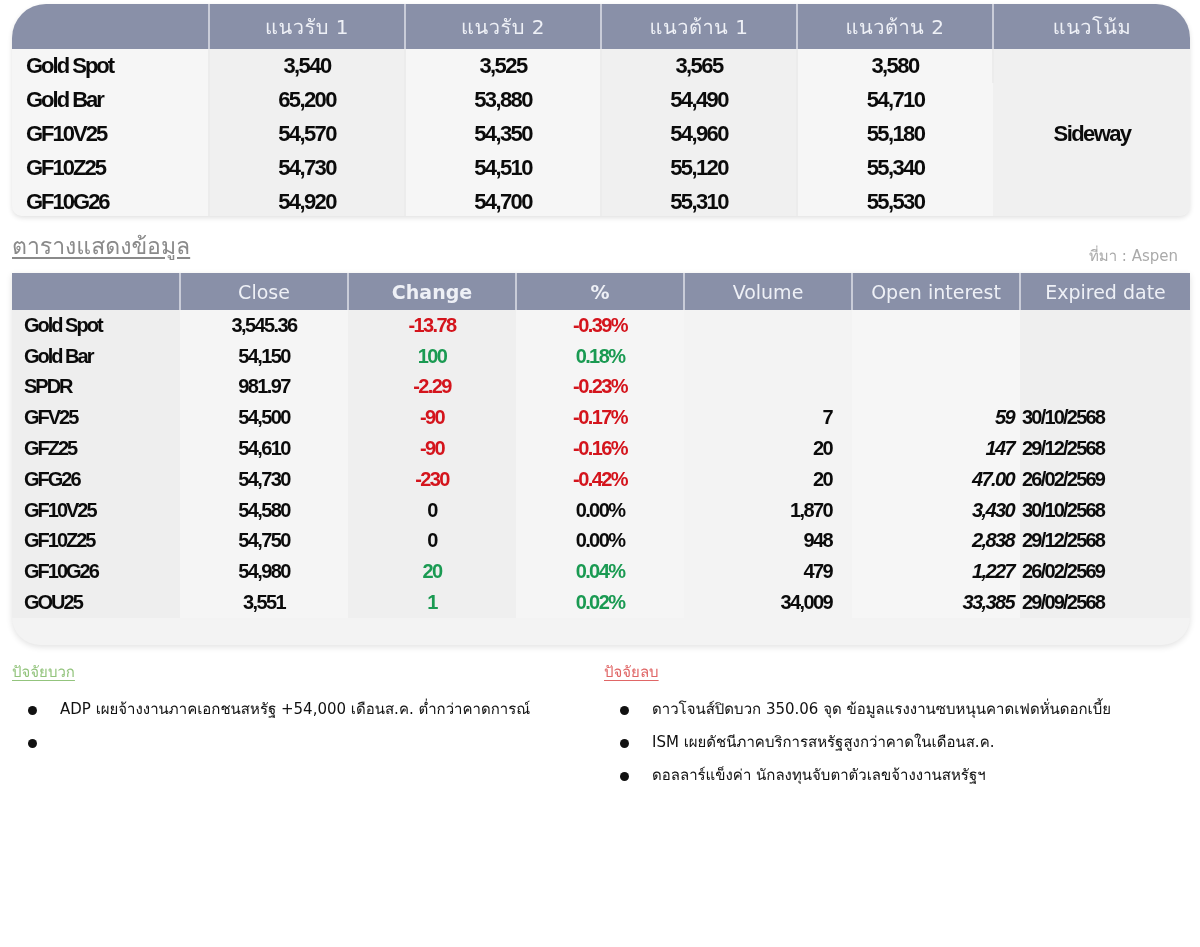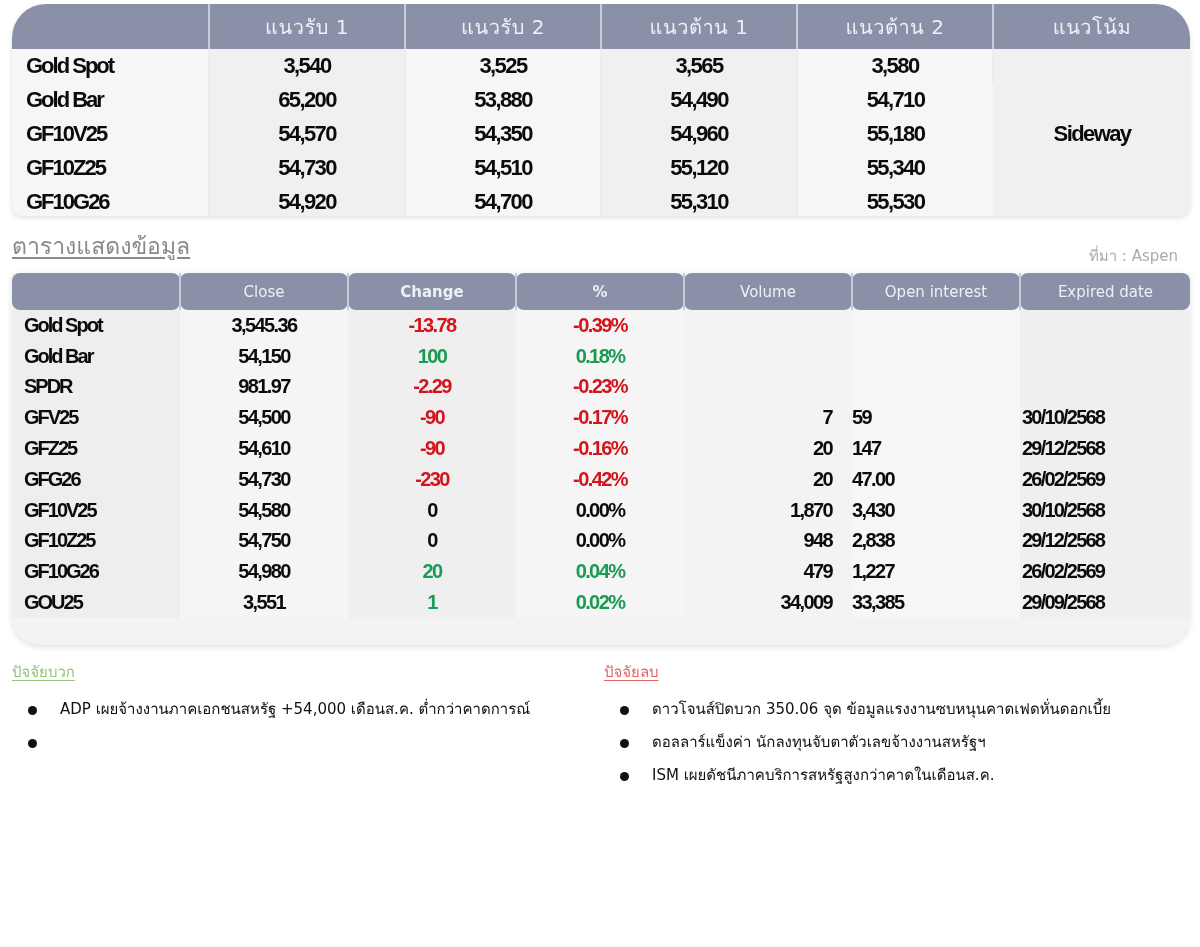--- a/index.html
+++ b/index.html
@@ -53,34 +53,33 @@
   .data-table {
     position: absolute; left: 12px; top: 273px; width: 1178px; height: 372px;
     border-radius: 0 0 28px 28px;
     overflow: hidden;
     background: #f3f3f3;
     box-shadow: 0 2px 6px rgba(0,0,0,0.12);
   }
   .data-table table { border-collapse: collapse; width: 100%; }
   .data-table th {
     background: #8990a8; color: #eef0f6; font-weight: normal;
-    font-family: "DejaVu Sans", sans-serif; font-size: 15px; height: 37px;
+    font-family: "DejaVu Sans", sans-serif; font-size: 19px; height: 37px;
     border-right: 2px solid #c9ccd8;
-    border-radius: 8px;
   }
   .data-table th.bold { font-weight: bold; }
   .data-table th:last-child { border-right: none; }
   .data-table td {
     font-weight: bold; font-size: 20px; height: 30.8px;
     letter-spacing: -1.6px; color: #0b0b0b; text-align: center;
   }
   .data-table td.name { text-align: left; padding-left: 12px; letter-spacing: -2px; }
   .data-table td.right { text-align: right; padding-right: 20px; }
   .data-table td.date { text-align: left; padding-left: 2px; letter-spacing: -1.8px; }
-  .data-table td.oi { text-align: left; padding-right: 6px; }
+  .data-table td.oi { text-align: right; padding-right: 6px; font-style: italic; }
   .data-table col.d0 { width: 168px; }
   .data-table col.d1 { width: 168px; }
   .data-table col.d2 { width: 168px; }
   .data-table col.d3 { width: 168px; }
   .data-table col.d4 { width: 168px; }
   .data-table col.d5 { width: 168px; }
   .data-table col.d6 { width: 170px; }
   .data-table tbody td:nth-child(1) { background: #eeeeee; }
   .data-table tbody td:nth-child(2) { background: #f5f5f5; }
   .data-table tbody td:nth-child(3) { background: #efefef; }
@@ -302,16 +301,16 @@
   <ul class="factor-list">
     <li><span class="bullet"></span><span>ADP เผยจ้างงานภาคเอกชนสหรัฐ +54,000 เดือนส.ค. ต่ำกว่าคาดการณ์</span></li>
     <li><span class="bullet"></span></li>
   </ul>
 </div>
 
 <div class="factor-col right">
   <div class="factor-title negative">ปัจจัยลบ</div>
   <ul class="factor-list">
     <li><span class="bullet"></span><span>ดาวโจนส์ปิดบวก 350.06 จุด ข้อมูลแรงงานซบหนุนคาดเฟดหั่นดอกเบี้ย</span></li>
+    <li><span class="bullet"></span><span>ISM เผยดัชนีภาคบริการสหรัฐสูงกว่าคาดในเดือนส.ค.</span></li>
     <li><span class="bullet"></span><span>ดอลลาร์แข็งค่า นักลงทุนจับตาตัวเลขจ้างงานสหรัฐฯ</span></li>
-    <li><span class="bullet"></span><span>ISM เผยดัชนีภาคบริการสหรัฐสูงกว่าคาดในเดือนส.ค.</span></li>
   </ul>
 </div>
 
 </body></html>

